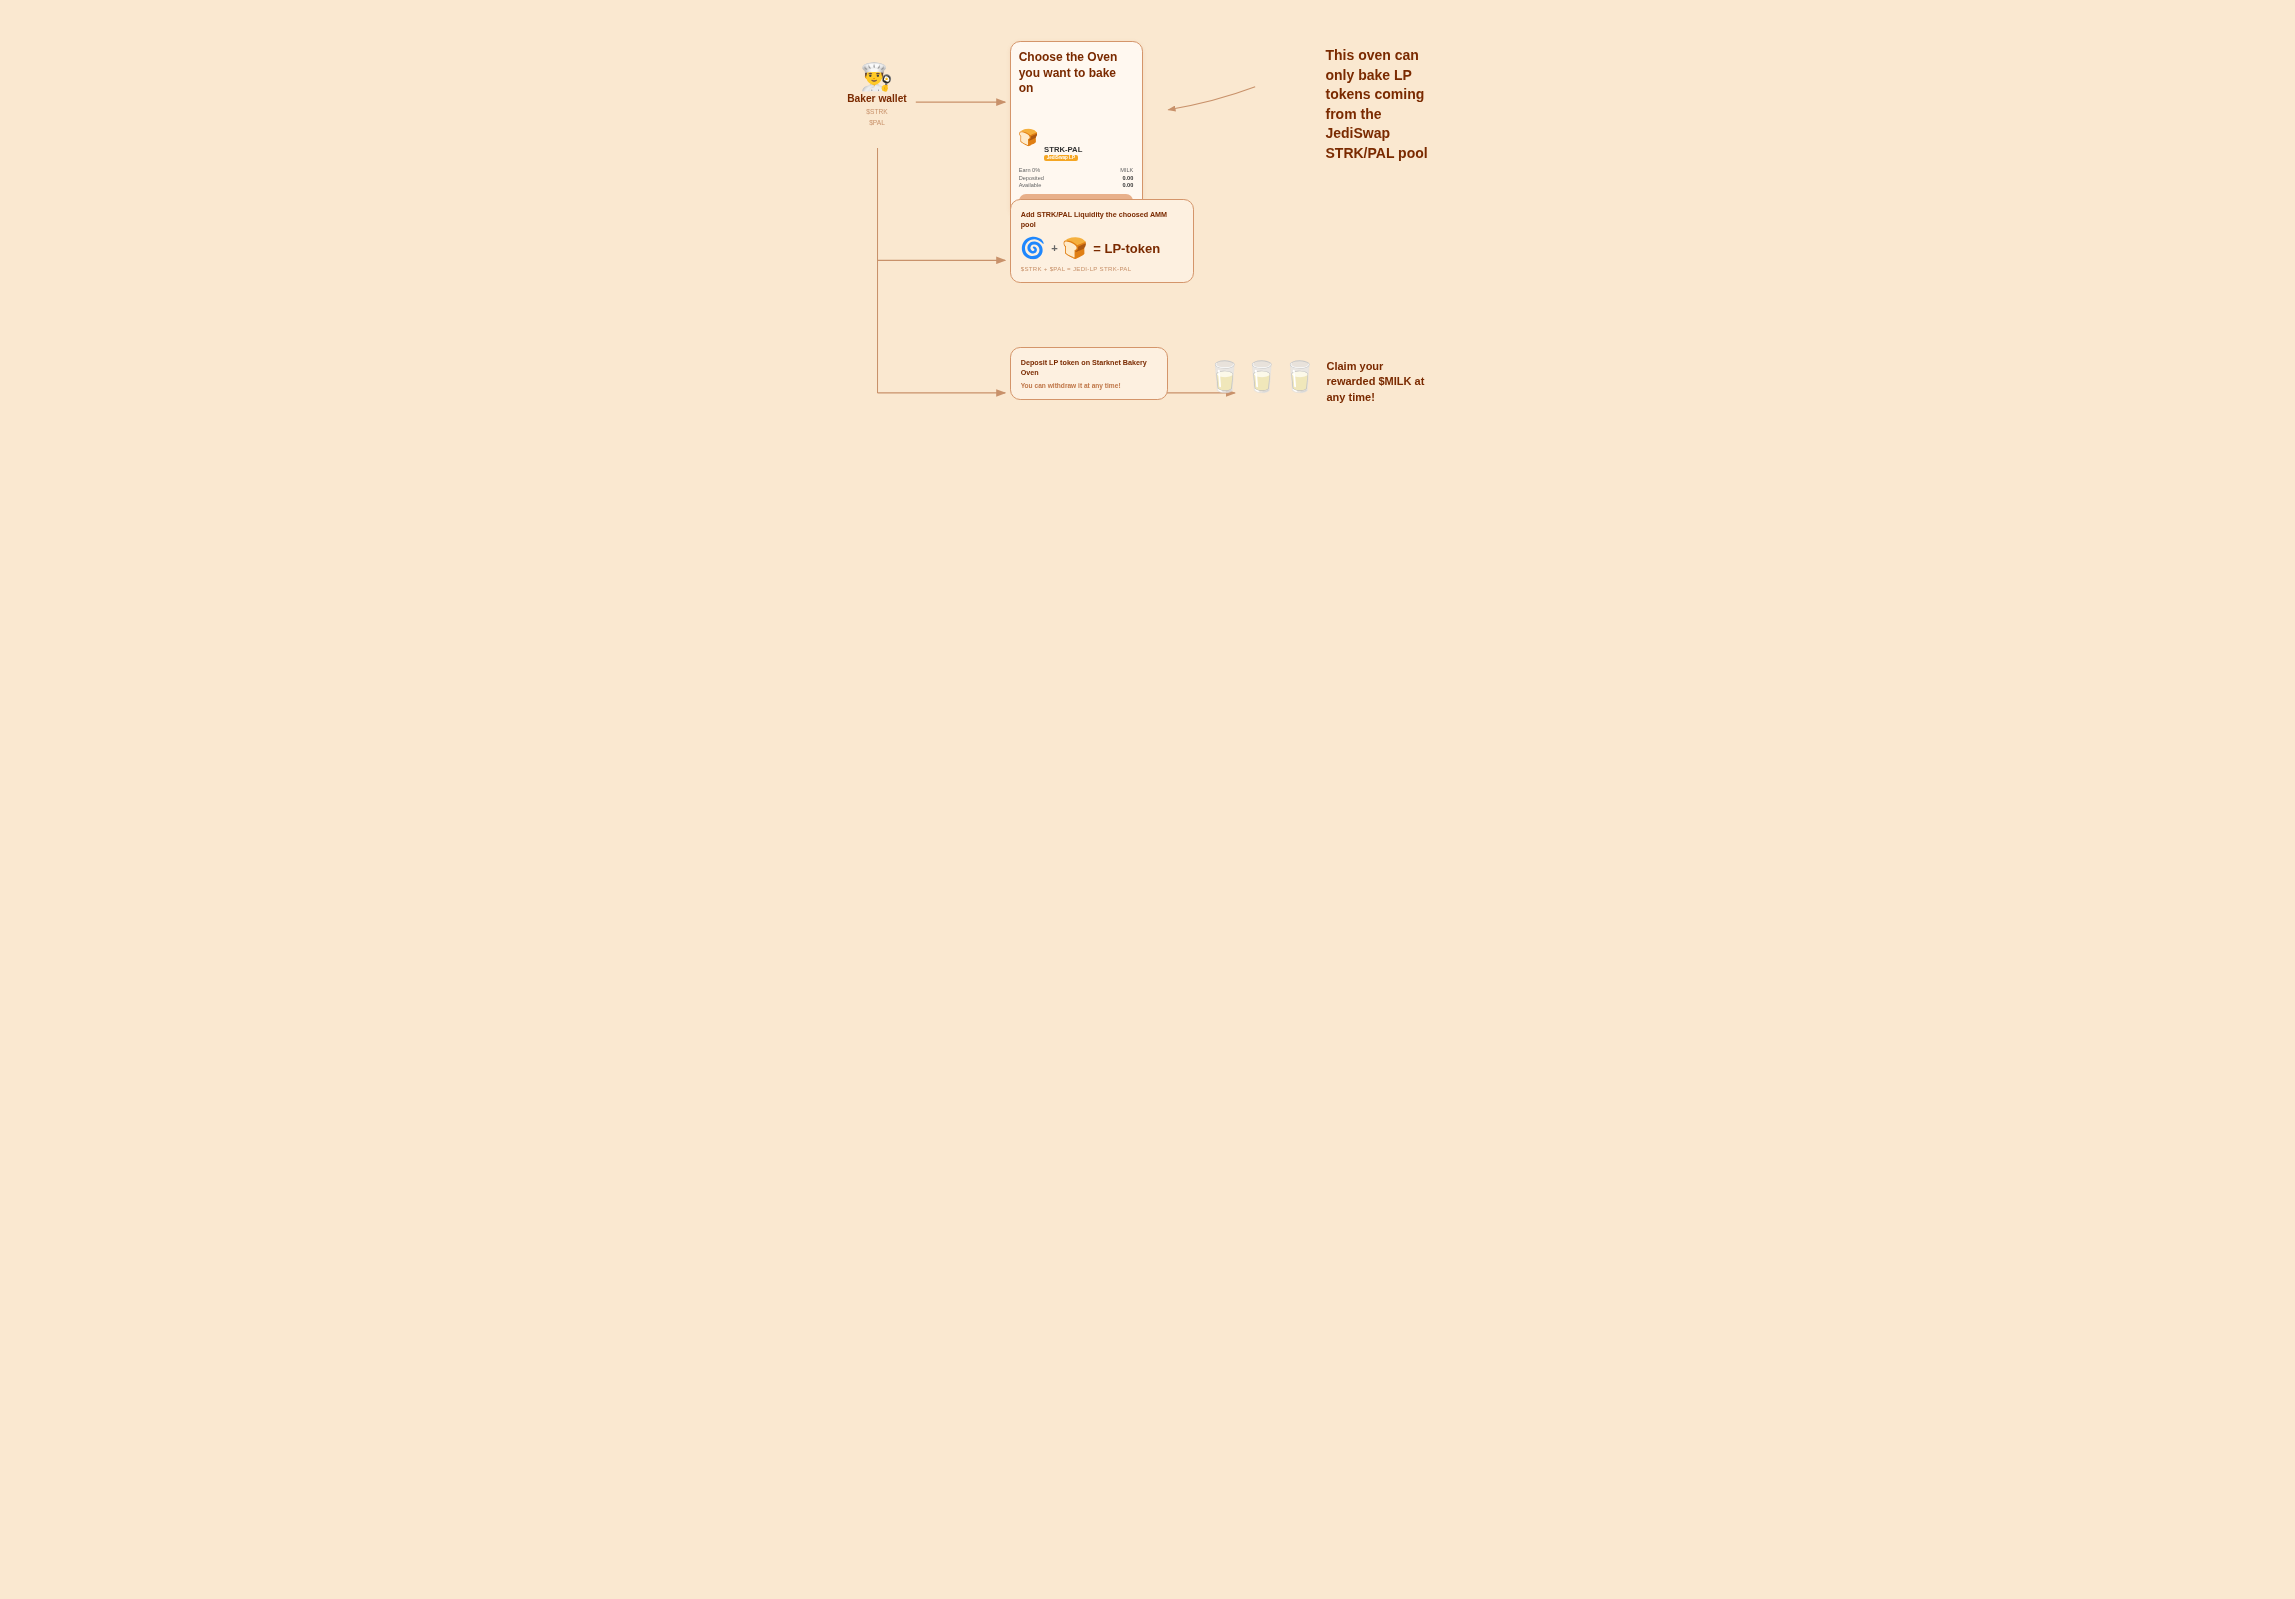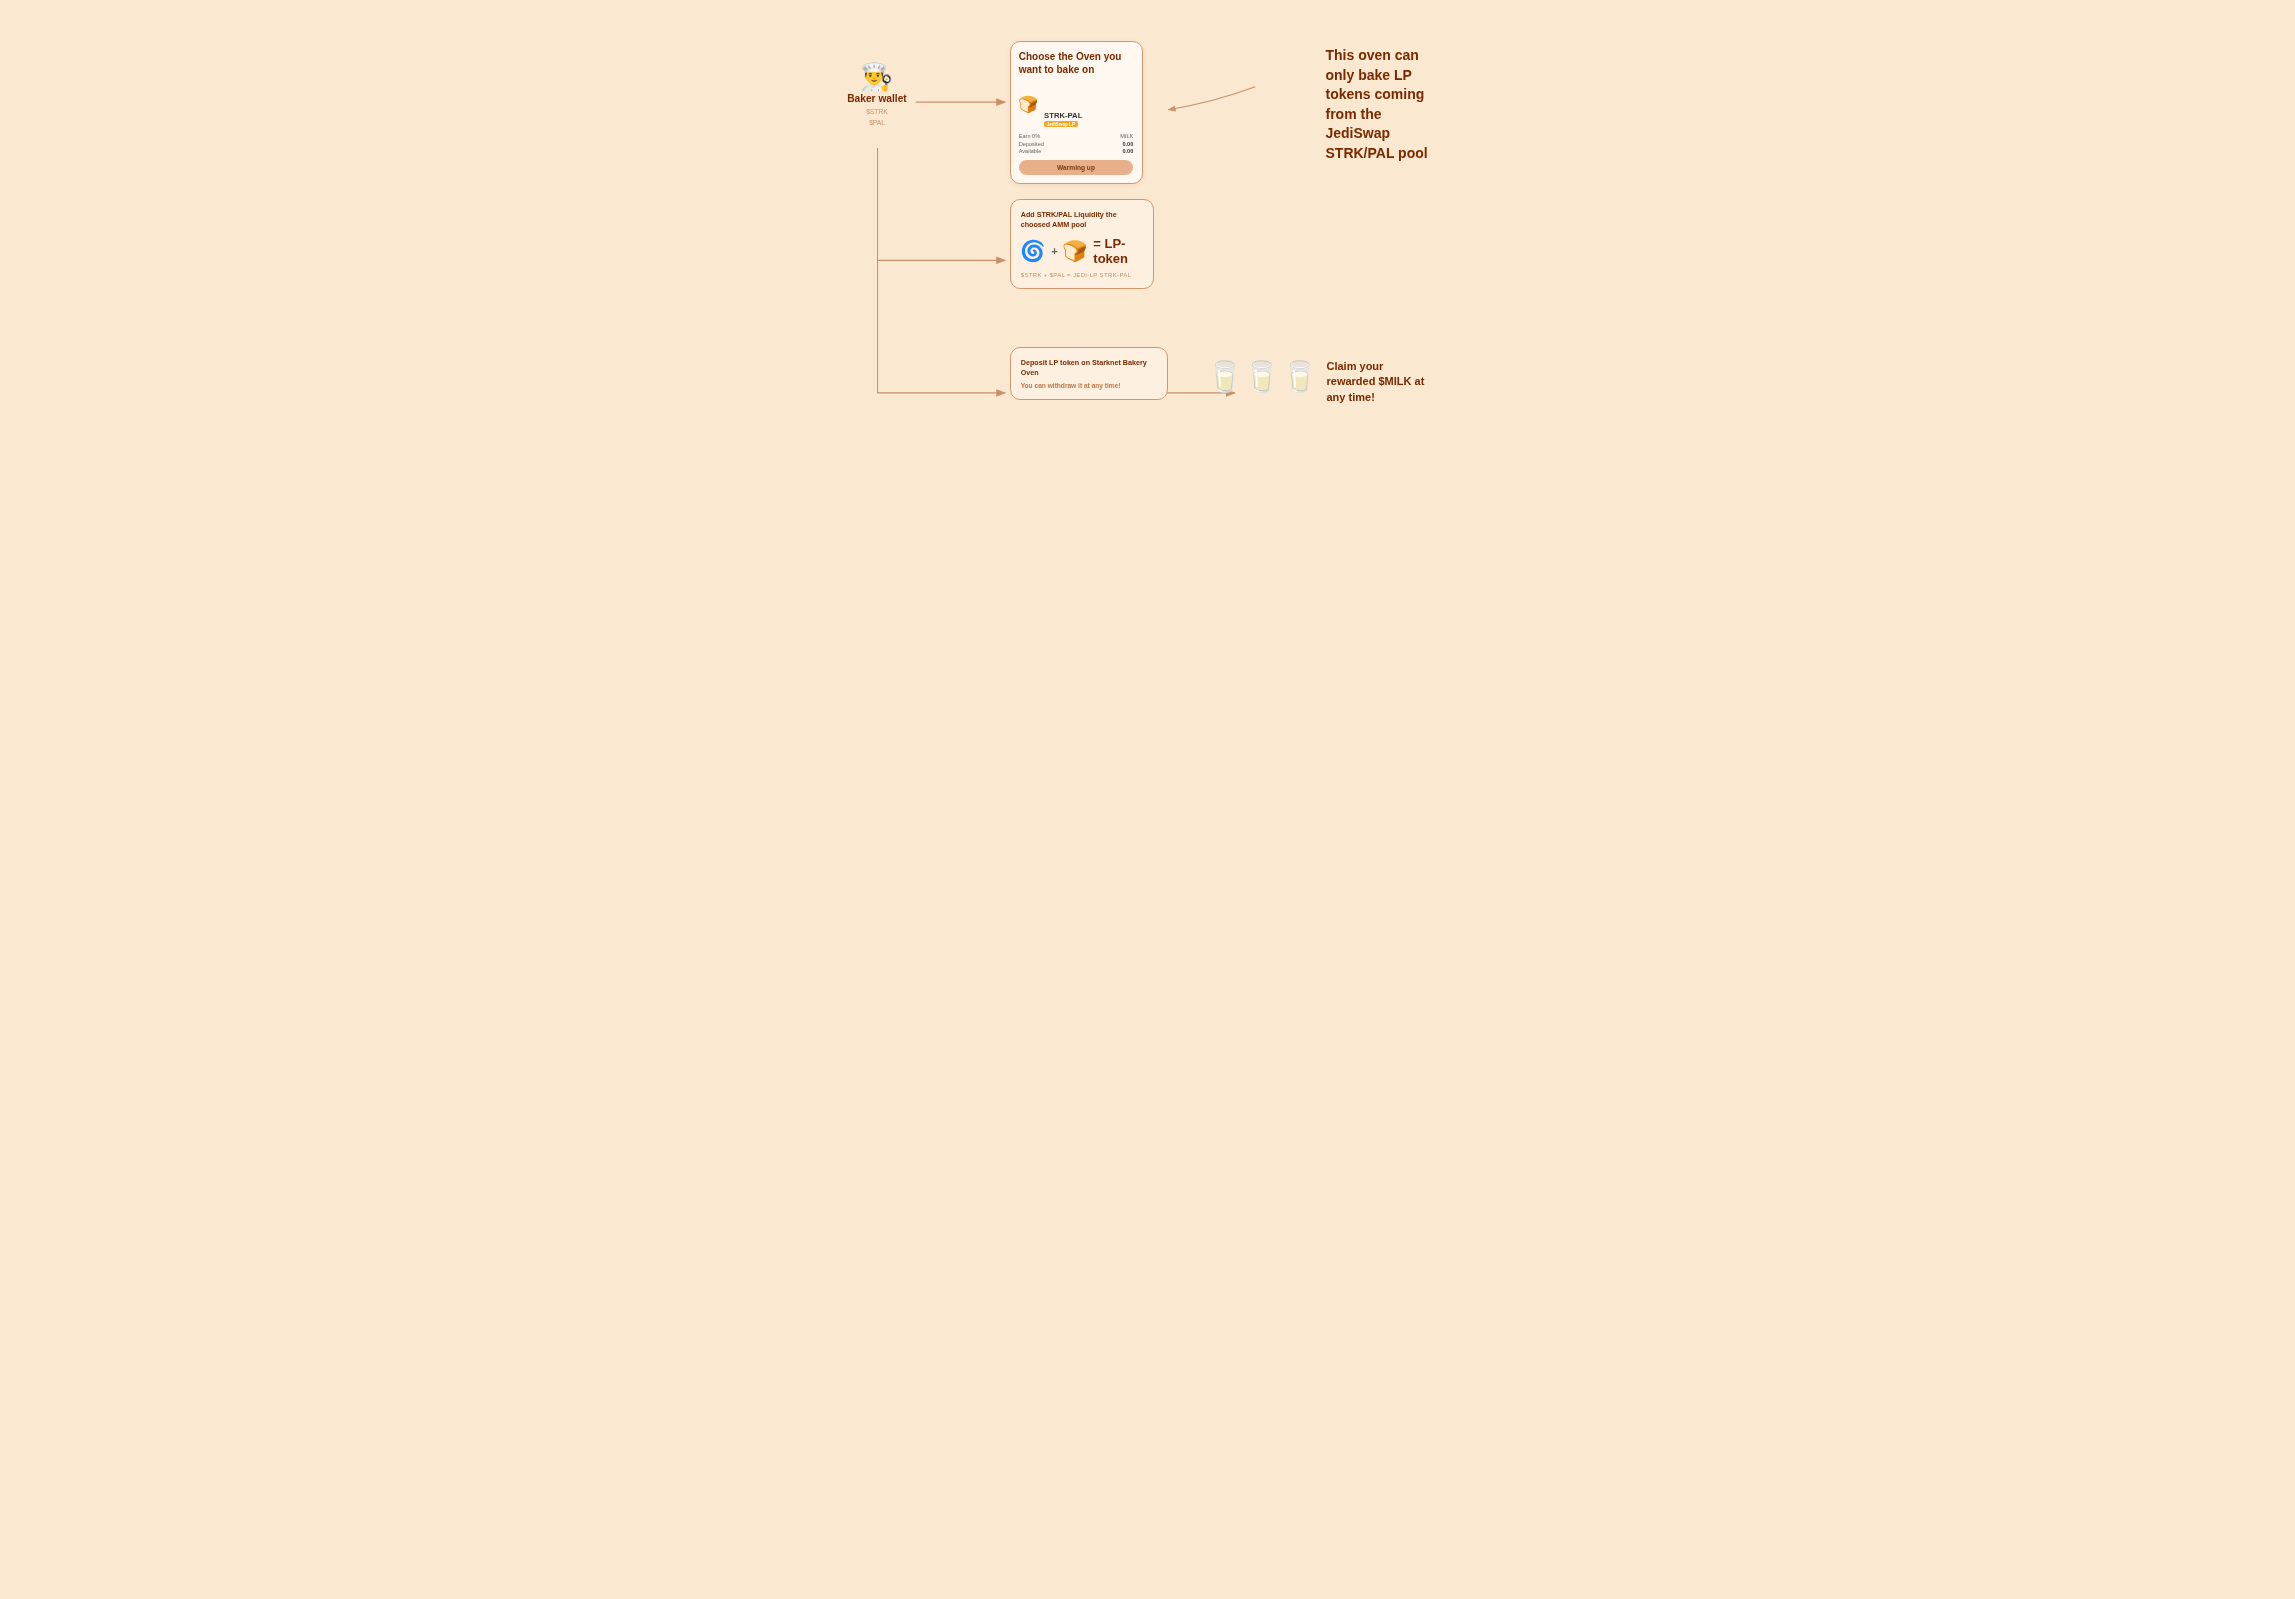--- a/index.html
+++ b/index.html
@@ -55,24 +55,24 @@
       top: 41px;
       width: 133px;
       background: #fff8f0;
       border: 1.3px solid #d4956a;
       border-radius: 10.2px;
       padding: 8.2px;
       box-shadow: 0 1px 4.1px rgba(180,100,40,0.1);
     }
 
     .oven-card-title {
-      font-size: 10px;
+      font-size: 12px;
       font-weight: 800;
       color: #7a2a00;
-      margin-bottom: 5px;
+      margin-bottom: 18px;
       line-height: 1.3;
     }
 
     .oven-token-row {
       display: flex;
       align-items: center;
       gap: 5.1px;
       margin-bottom: 6.1px;
     }
 
@@ -145,21 +145,21 @@
       font-weight: 900;
       color: #7a2a00;
       line-height: 1.4;
     }
 
     
     .amm-card {
       position: absolute;
       left: 194px;
       top: 199px;
-      width: 144px;
+      width: 184px;
       background: #fdf0e0;
       border: 1.3px solid #d4956a;
       border-radius: 10.2px;
       padding: 10.2px;
     }
 
     .amm-card-title {
       font-size: 7.2px;
       font-weight: 800;
       color: #7a2a00;

